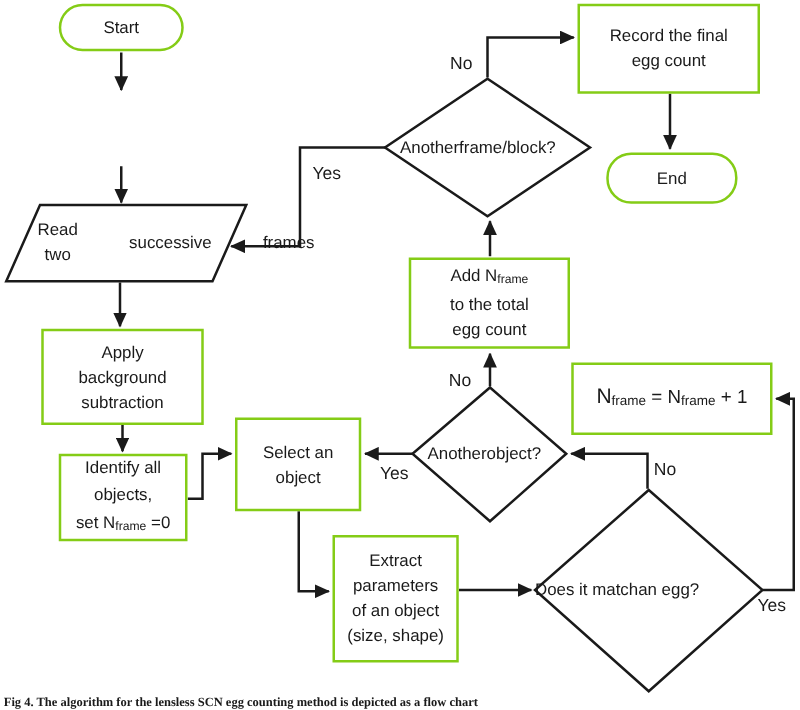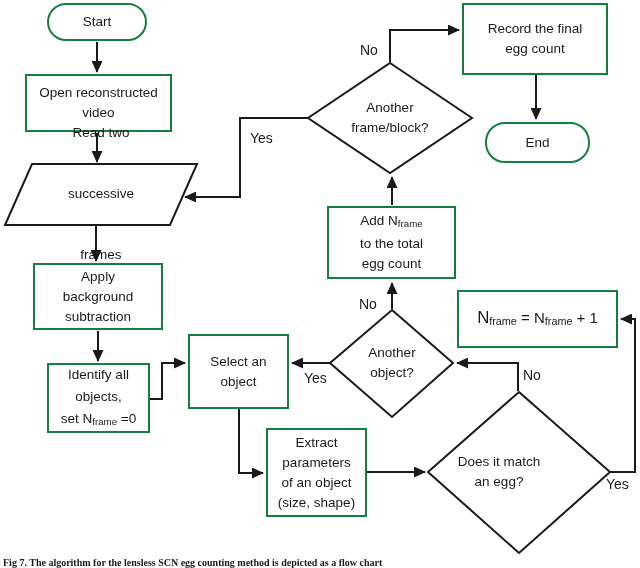--- a/index.html
+++ b/index.html
@@ -1,26 +1,26 @@
 <!DOCTYPE html>
 <html><head>
 <meta charset="utf-8">
 <style>
   html,body{margin:0;padding:0;background:#ffffff;}
   body{width:640px;height:568px;overflow:hidden;position:relative;
        font-family:"Liberation Sans","DejaVu Sans",sans-serif;color:#1a1a1a;}
   #canvas{position:absolute;left:0;top:0;width:640px;height:568px;}
   svg.layer{position:absolute;left:0;top:0;z-index:1;}
   .node{position:absolute;z-index:2;box-sizing:border-box;background:#ffffff;
-        border:2px solid #15803d;display:flex;flex-direction:column;
+        border:2px solid #84cc16;display:flex;flex-direction:column;
         align-items:center;justify-content:center;text-align:center;
         font-size:13.5px;line-height:20px;}
   .terminal{border-radius:20px;}
-  .ghost{position:absolute;z-index:3;display:flex;flex-direction:column;
-         align-items:center;justify-content:center;text-align:center;
+  .ghost{position:absolute;z-index:3;display:flex;flex-direction:row;
+         align-items:center;text-align:center;
          font-size:13.5px;line-height:20px;background:transparent;border:none;}
   .elabel{position:absolute;z-index:3;font-size:14px;line-height:16px;}
   sub{font-size:0.72em;vertical-align:-0.18em;letter-spacing:0;}
   .bigN{font-size:1.12em;}
   .caption{position:absolute;z-index:3;left:3px;top:557px;width:630px;
            font-family:"Liberation Serif","DejaVu Serif",serif;
            font-weight:bold;font-size:10px;line-height:12px;white-space:nowrap;}
 </style>
 </head>
 <body>
@@ -55,49 +55,45 @@
       <path d="M390 62 V30 H459" marker-end="url(#ah)"></path>
       <path d="M308 118 H240 V197 H185" marker-end="url(#ah)"></path>
       <path d="M536 63 V119" marker-end="url(#ah)"></path>
     </g>
   </svg>
 
   <div class="node terminal" style="left:47px;top:3px;width:100px;height:38px;">
     <div>Start</div>
   </div>
 
-  <div class="node" style="left:25px;top:74px;width:147px;height:58px;">
-    <div>Open reconstructed</div>
-    <div>video</div>
-  </div>
 
   <div class="ghost" style="left:30px;top:165px;width:142px;height:58px;gap:41px;">
     <div>Read two</div>
     <div>successive</div>
     <div>frames</div>
   </div>
 
-  <div class="node" style="left:33px;top:263px;width:130px;height:67px;">
+  <div class="node" style="left:33px;top:263px;width:130px;height:77px;">
     <div>Apply</div>
     <div>background</div>
     <div>subtraction</div>
   </div>
 
   <div class="node" style="left:47px;top:363px;width:103px;height:70px;line-height:22px;">
     <div>Identify all</div>
     <div>objects,</div>
     <div><span>set N</span><sub>frame</sub><span> =0</span></div>
   </div>
 
   <div class="node" style="left:188px;top:334px;width:101px;height:75px;">
     <div>Select an</div>
     <div>object</div>
   </div>
 
-  <div class="node" style="left:266px;top:428px;width:101px;height:89px;">
+  <div class="node" style="left:266px;top:428px;width:101px;height:102px;">
     <div>Extract</div>
     <div>parameters</div>
     <div>of an object</div>
     <div>(size, shape)</div>
   </div>
 
   <div class="ghost" style="left:428px;top:450px;width:142px;height:44px;">
     <div>Does it match</div>
     <div>an egg?</div>
   </div>
@@ -131,15 +127,15 @@
     <div>End</div>
   </div>
 
   <div class="elabel" style="left:250px;top:130px;">Yes</div>
   <div class="elabel" style="left:360px;top:42px;">No</div>
   <div class="elabel" style="left:359px;top:296px;">No</div>
   <div class="elabel" style="left:304px;top:370px;">Yes</div>
   <div class="elabel" style="left:523px;top:367px;">No</div>
   <div class="elabel" style="left:606px;top:476px;">Yes</div>
 
-  <div class="caption">Fig 7. The algorithm for the lensless SCN egg counting method is depicted as a flow chart</div>
+  <div class="caption">Fig 4. The algorithm for the lensless SCN egg counting method is depicted as a flow chart</div>
 
 </div>
 
 </body></html>

